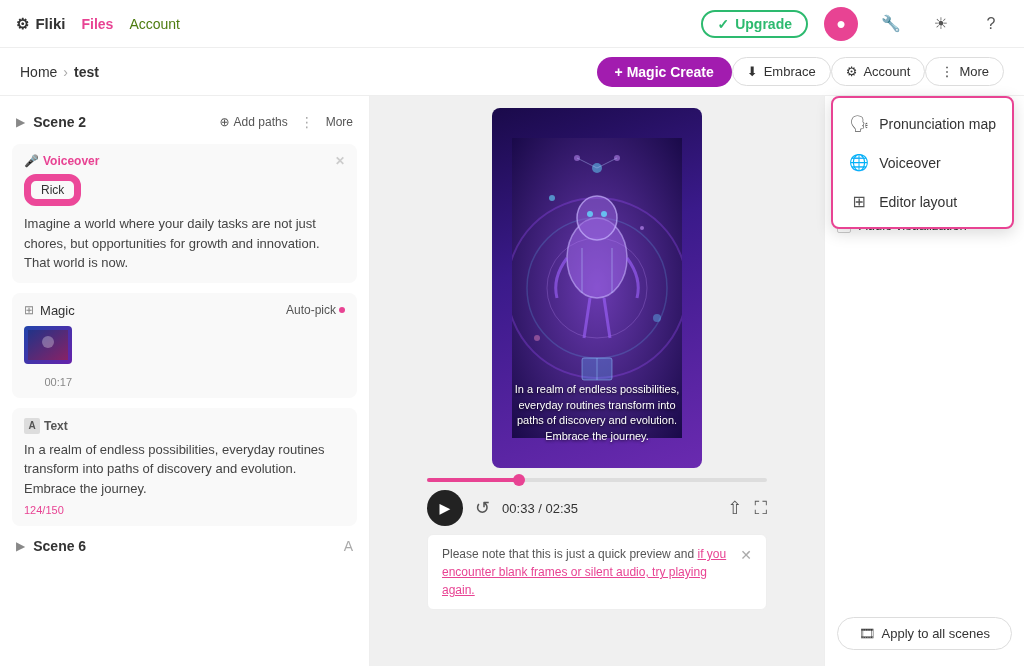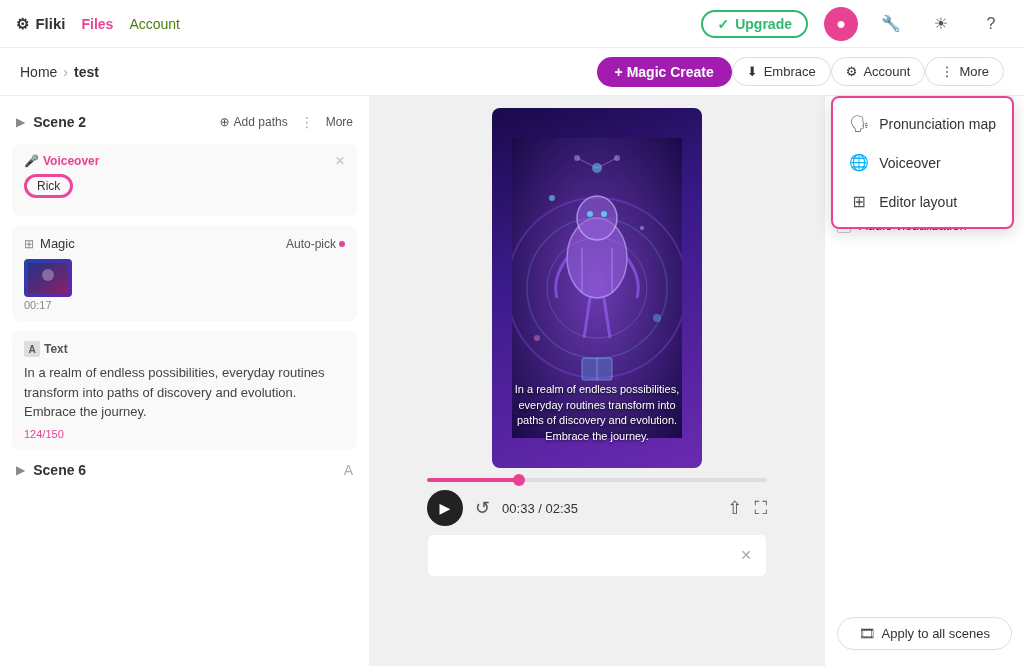--- a/index.html
+++ b/index.html
@@ -38,31 +38,31 @@
     .scene-header { display: flex; align-items: center; gap: 8px; padding: 6px 4px; margin-bottom: 8px; }
     .scene-title { font-weight: 600; font-size: 14px; display: flex; align-items: center; gap: 6px; }
     .scene-header-spacer { flex: 1; }
     .add-layer-btn { font-size: 12px; color: #555; cursor: pointer; display: flex; align-items: center; gap: 4px; }
     .scene-more-btn { font-size: 12px; color: #555; cursor: pointer; }
 
     .section-block { background: #f9f9f9; border-radius: 8px; padding: 10px 12px; margin-bottom: 10px; }
     .section-label { font-size: 12px; font-weight: 600; color: #e84393; margin-bottom: 6px; display: flex; align-items: center; gap: 4px; }
     .section-label .delete-icon { margin-left: auto; color: #ccc; cursor: pointer; }
 
-    .voice-badge { display: inline-block; border: 3px solid #ec4899; border-radius: 12px; padding: 2px 10px; font-size: 12px; color: #333; margin-bottom: 8px; cursor: pointer; }
+    .voice-badge { display: inline-block; border: 7px solid #ec4899; border-radius: 12px; padding: 2px 10px; font-size: 12px; color: #333; margin-bottom: 8px; cursor: pointer; }
     .voiceover-text { font-size: 13px; color: #444; line-height: 1.5; }
 
     .layout-section { background: #f9f9f9; border-radius: 8px; padding: 10px 12px; margin-bottom: 10px; }
     .layout-header { display: flex; align-items: center; gap: 6px; margin-bottom: 8px; font-size: 13px; font-weight: 500; }
     .layout-header-spacer { flex: 1; }
     .auto-pick-btn { font-size: 12px; color: #555; cursor: pointer; display: flex; align-items: center; gap: 3px; }
     .auto-pick-dot { width: 6px; height: 6px; background: #e84393; border-radius: 50%; }
     .layout-thumb { width: 48px; height: 38px; background: #555; border-radius: 4px; overflow: hidden; display: flex; align-items: center; justify-content: center; }
     .layout-thumb-inner { width: 100%; height: 100%; background: linear-gradient(135deg, #2244aa 0%, #6622aa 100%); display: flex; align-items: center; justify-content: center; color: #fff; font-size: 8px; }
-    .layout-duration { font-size: 11px; color: #888; margin-top: 2px; text-align: left; }
+    .layout-duration { font-size: 11px; color: #888; margin-top: 12px; text-align: right; }
 
     .text-section { background: #f9f9f9; border-radius: 8px; padding: 10px 12px; margin-bottom: 4px; }
     .text-label { font-size: 12px; font-weight: 600; color: #555; margin-bottom: 6px; display: flex; align-items: center; gap: 4px; }
     .text-label-letter { background: #ddd; width: 16px; height: 16px; border-radius: 2px; display: flex; align-items: center; justify-content: center; font-size: 10px; font-weight: 700; }
     .text-content { font-size: 13px; color: #444; line-height: 1.5; }
     .char-count { font-size: 11px; color: #e84393; margin-top: 6px; }
 
     .scene3-header { display: flex; align-items: center; gap: 8px; padding: 8px 4px; margin-top: 4px; }
 
     
@@ -200,20 +200,21 @@
       <span class="scene-more-btn">More</span>
     </div>
 
     <div class="section-block">
       <div class="section-label">
         <span style="color:#e84393;">🎤</span>
         <span>Voiceover</span>
         <span class="delete-icon">✕</span>
       </div>
       <div class="voice-badge">Rick</div>
+      <div class="voiceover-text">Imagine a world where your daily tasks are not just chores, but opportunities for growth and innovation. That world is now.</div>
     </div>
 
     <div class="layout-section">
       <div class="layout-header">
         <span class="grid-icon">⊞</span>
         <span>Magic</span>
         <div class="layout-header-spacer"></div>
         <div class="auto-pick-btn">
           <span>Auto-pick</span>
           <span class="auto-pick-dot"></span>
@@ -327,20 +328,24 @@
         <span>00:33</span>
         <span> / </span>
         <span>02:35</span>
       </span>
       <div class="playback-spacer"></div>
       <span class="share-btn">⇧</span>
       <span class="fullscreen-btn">⛶</span>
     </div>
 
     <div class="notice-bar">
+      <span>
+        <span>Please note that this is just a quick preview and </span>
+        <a href="#">if you encounter blank frames or silent audio, try playing again.</a>
+      </span>
       <span class="notice-close">✕</span>
     </div>
 
   </div>
 
   <div class="right-panel">
     <div class="right-scene-label">Scene 2</div>
     <div class="right-volume-label">Volume</div>
 
     <div class="speed-row">

